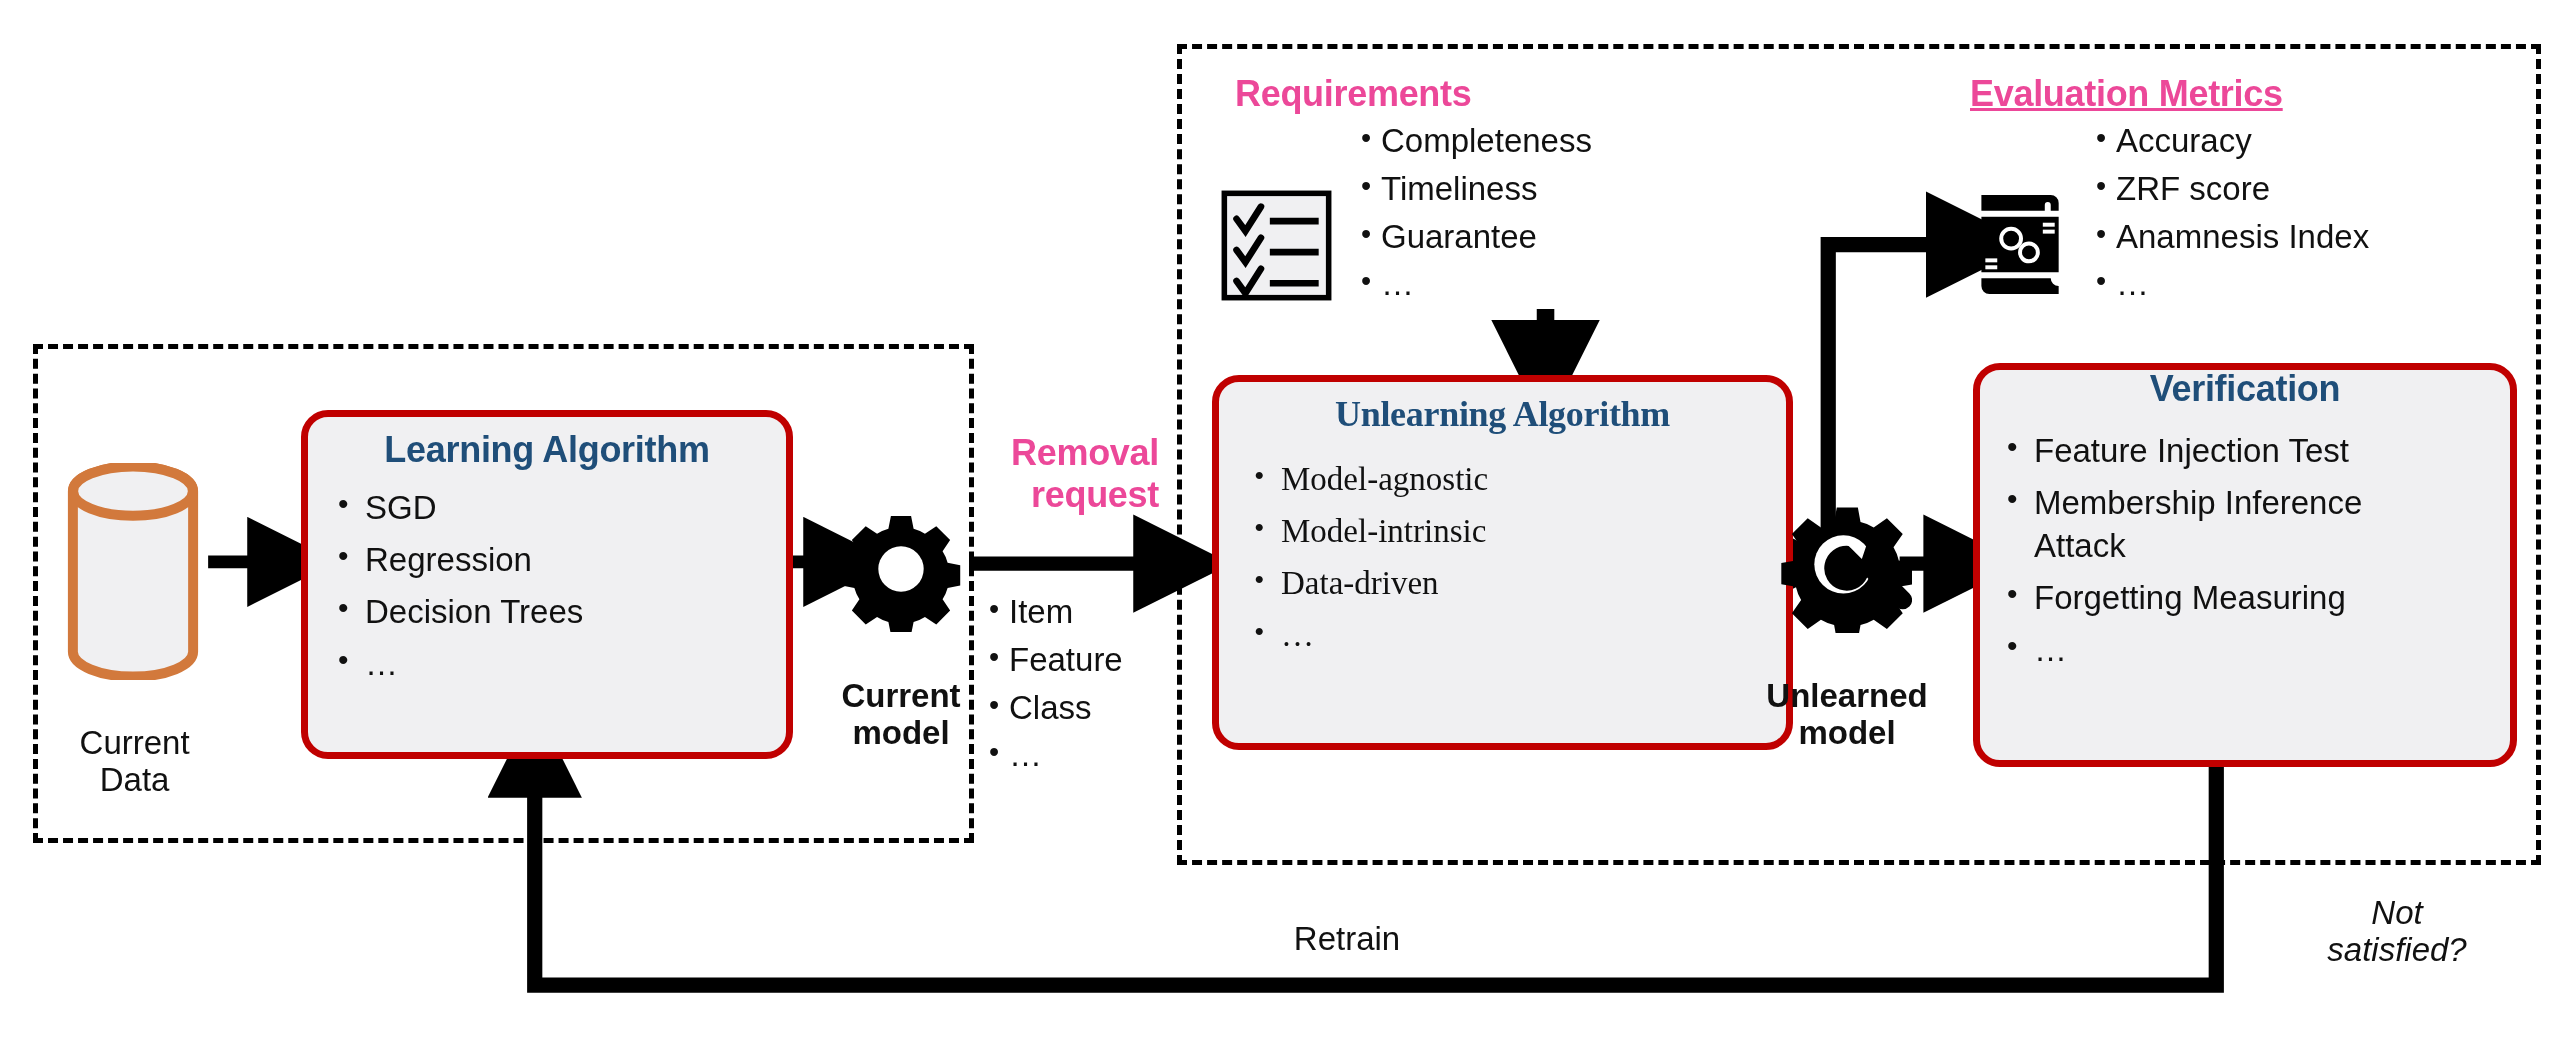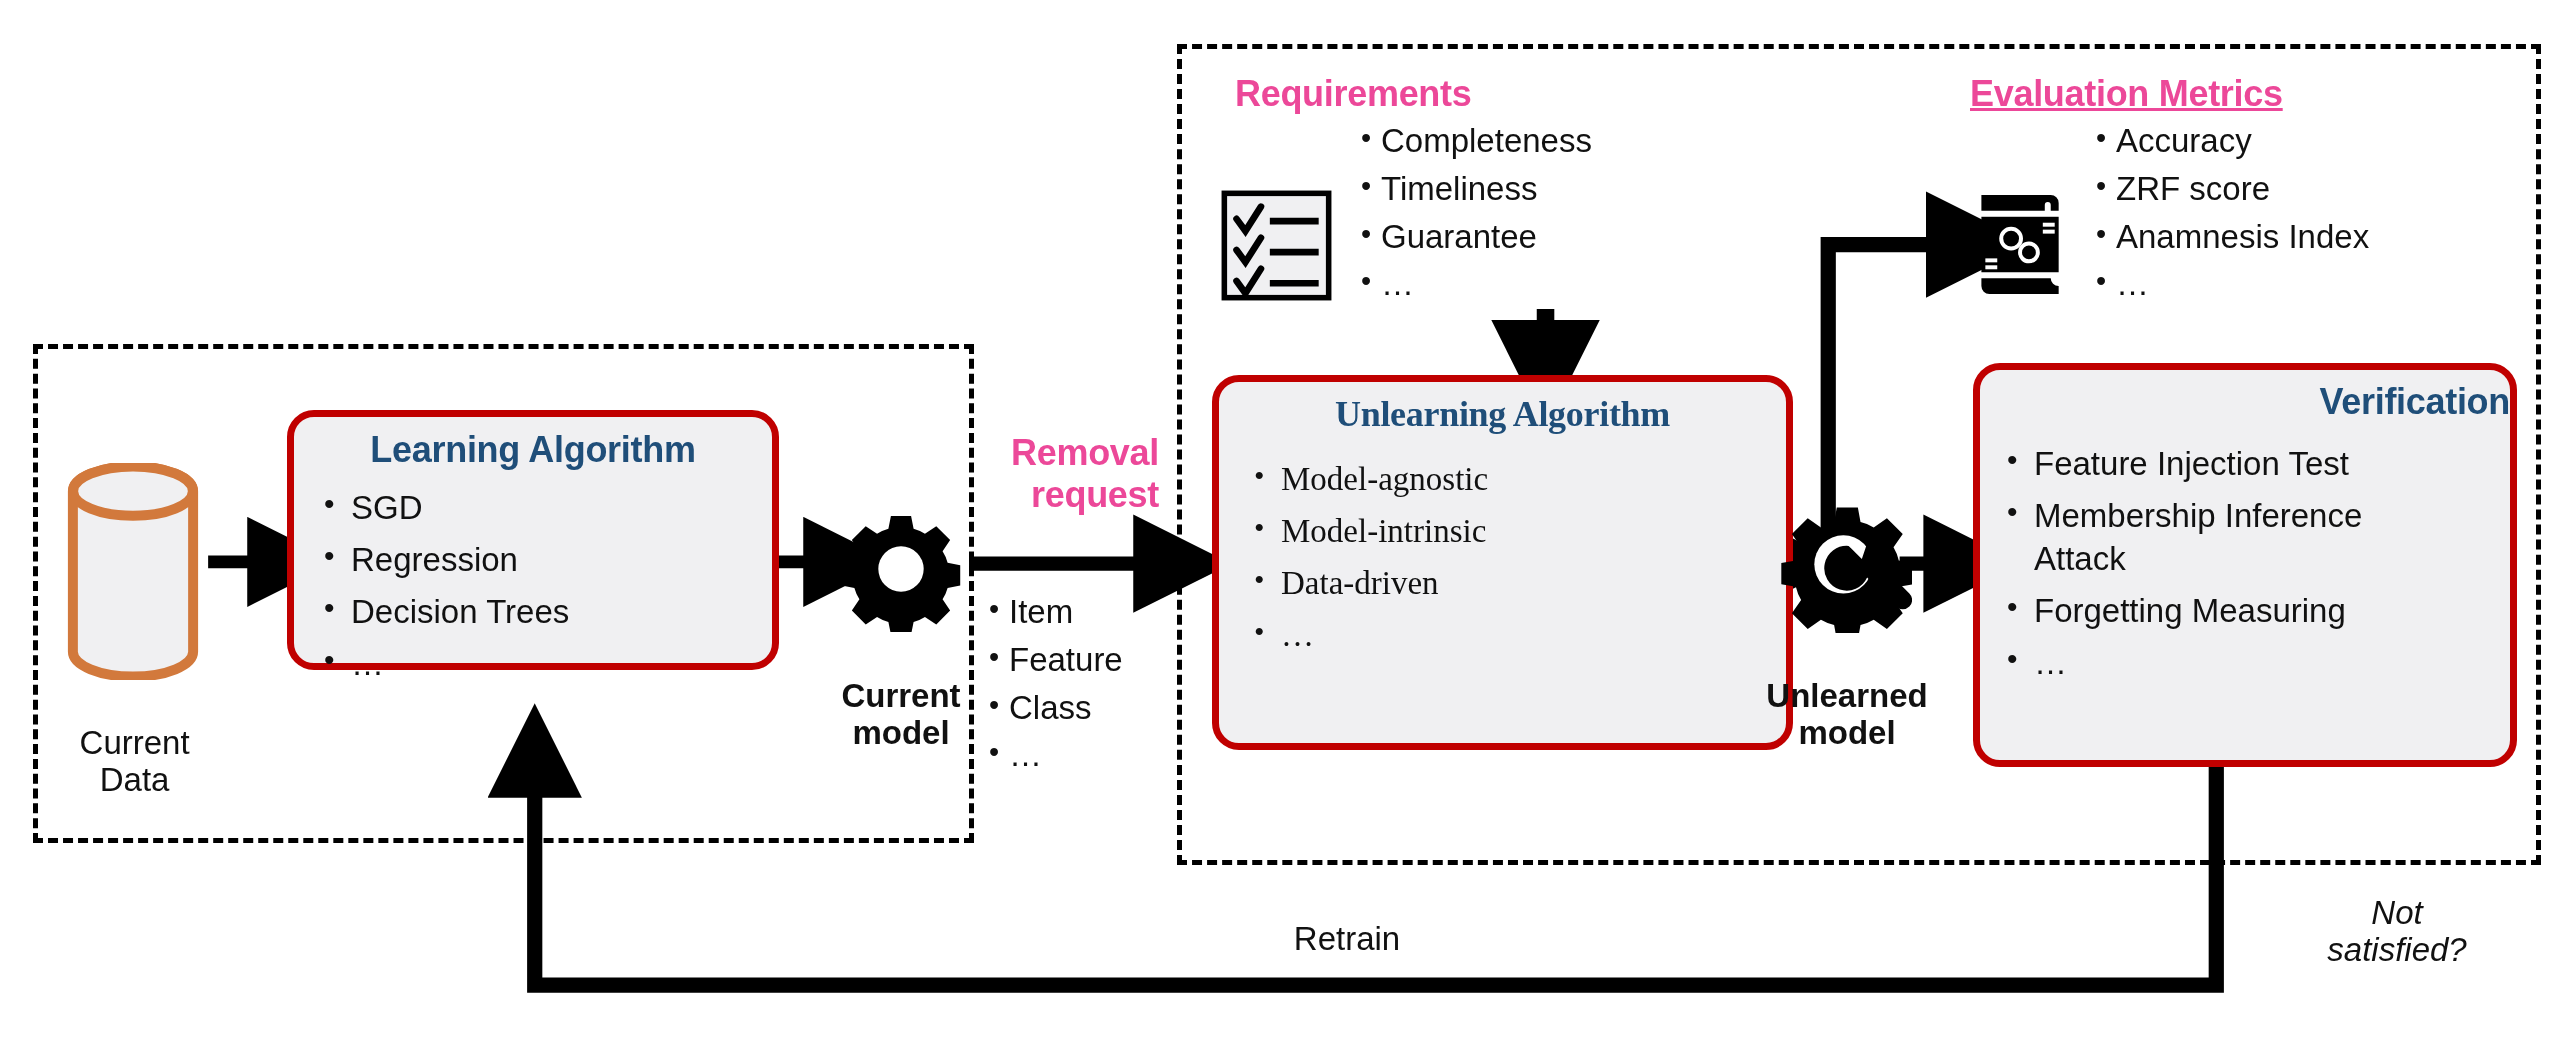--- a/index.html
+++ b/index.html
@@ -128,21 +128,21 @@
 
   <svg class="abs" style="left:64px;top:463px;width:138px;height:217px;" viewBox="0 0 235 370">
     <path d="M15,48 a102,42 0 0 1 205,0 v274 a102,42 0 0 1 -205,0 z" fill="#f0f0f2" stroke="#D2793C" stroke-width="17"></path>
     <ellipse cx="117.5" cy="48" rx="102" ry="42" fill="#f0f0f2" stroke="#D2793C" stroke-width="17"></ellipse>
   </svg>
   <div class="caption" style="left:17.6px;top:688px;width:234px;">
     <div>Current</div>
     <div>Data</div>
   </div>
 
-  <div class="card" style="left:287px;top:410px;width:492px;height:260px;">
+  <div class="card" style="left:301px;top:410px;width:492px;height:349px;">
     <div class="card-title" style="margin-top:14px;">Learning Algorithm</div>
     <ul class="card-list" style="margin-top:17.6px;padding-left:30px;">
       <li>
           <span class="bull">•</span>
           <span class="txt">SGD</span>
         </li>
       <li>
           <span class="bull">•</span>
           <span class="txt">Regression</span>
         </li>
@@ -281,21 +281,21 @@
     <path fill="#000" d="M50 5 l9 0 2 11 a35 35 0 0 1 10 4 l10-7 12 12 -7 10 a35 35 0 0 1 4 10 l11 2 0 16 -11 2 a35 35 0 0 1 -4 10 l7 10 -12 12 -10-7 a35 35 0 0 1 -10 4 l-2 11 -16 0 -2-11 a35 35 0 0 1 -10-4 l-10 7 -12-12 7-10 a35 35 0 0 1 -4-10 l-11-2 0-16 11-2 a35 35 0 0 1 4-10 l-7-10 12-12 10 7 a35 35 0 0 1 10-4 l2-11 z"></path>
     <circle cx="48" cy="48" r="22" fill="#fff"></circle>
     <path fill="#000" d="M52 34 a17 17 0 1 0 14 24 l22 22 a7 7 0 0 0 10 -10 l-22 -22 a17 17 0 0 0 -10 -16 l-4 12 -8 -8 z"></path>
   </svg>
   <div class="caption bold" style="left:1724px;top:641px;width:246px;">
     <div>Unlearned</div>
     <div>model</div>
   </div>
 
   <div class="card" style="left:1973px;top:363px;width:544px;height:404px;">
-    <div class="card-title" style="margin-top:13px;text-align:right;">Verification</div>
+    <div class="card-title" style="">Verification</div>
     <ul class="card-list" style="margin-top:21px;padding-left:27px;">
       <li>
           <span class="bull">•</span>
           <span class="txt">Feature Injection Test</span>
         </li>
       <li>
           <span class="bull">•</span>
           <span class="txt" style="max-width:375px;">Membership Inference Attack</span>
         </li>
       <li>

